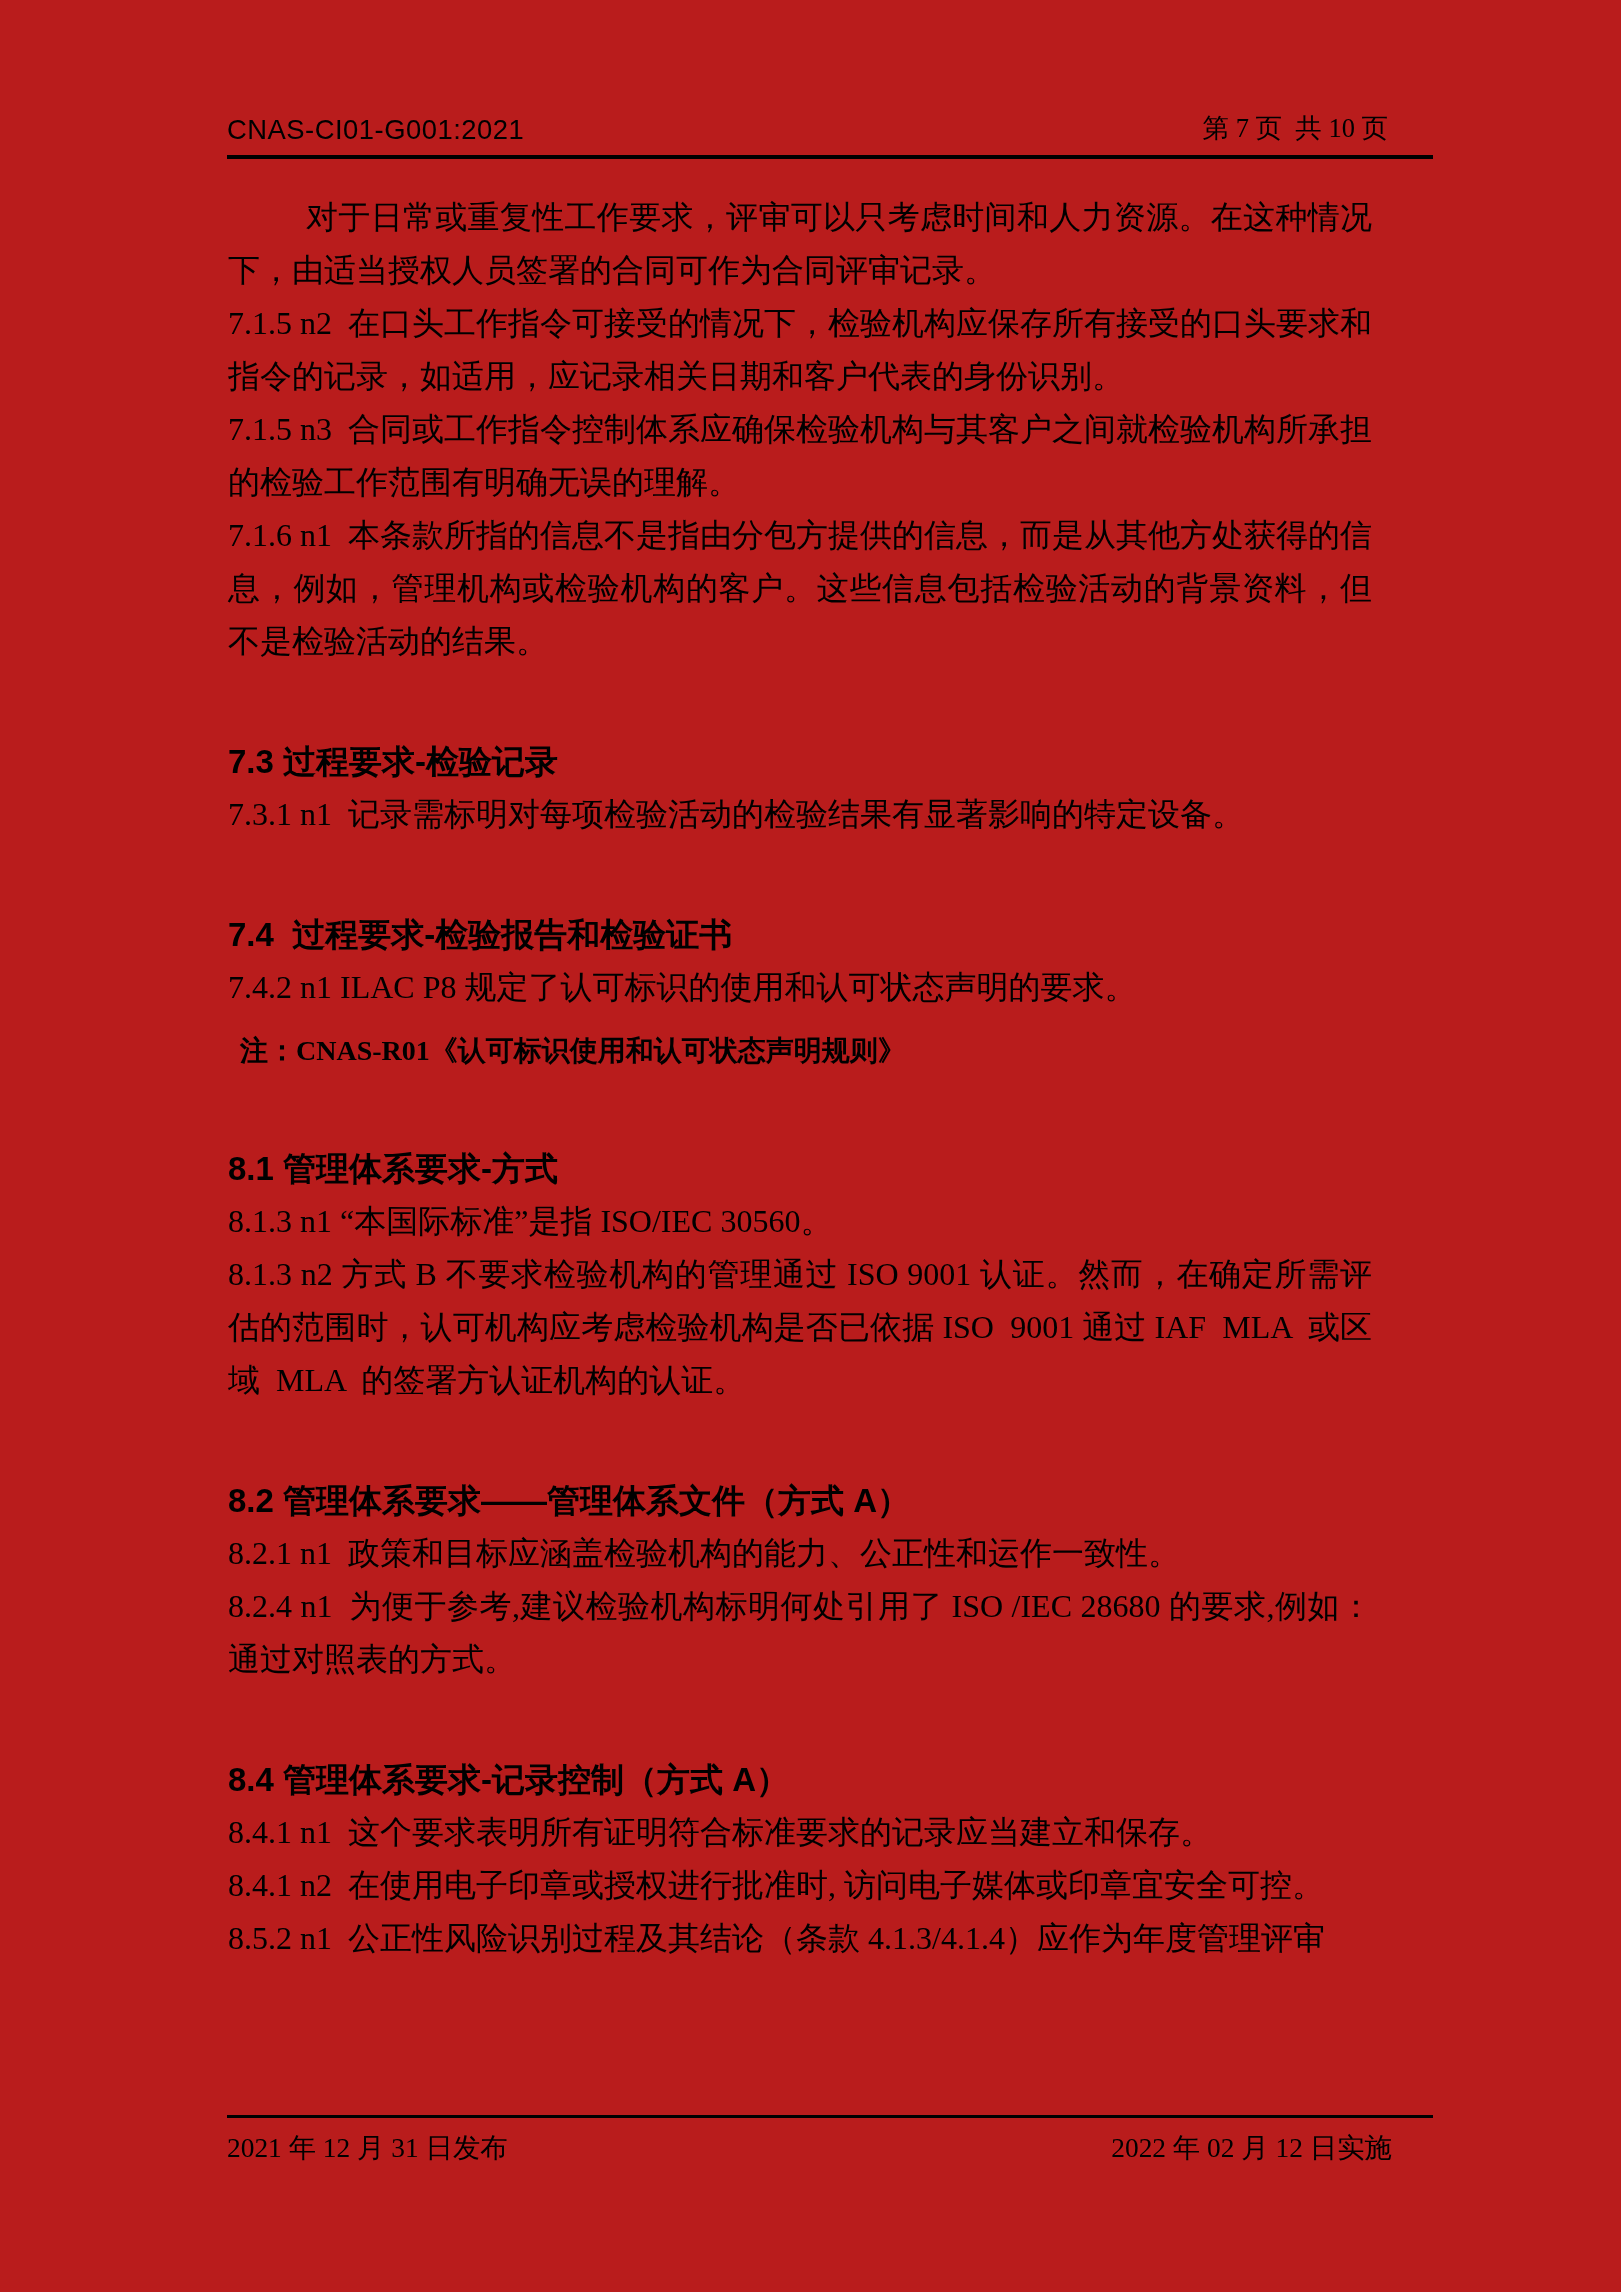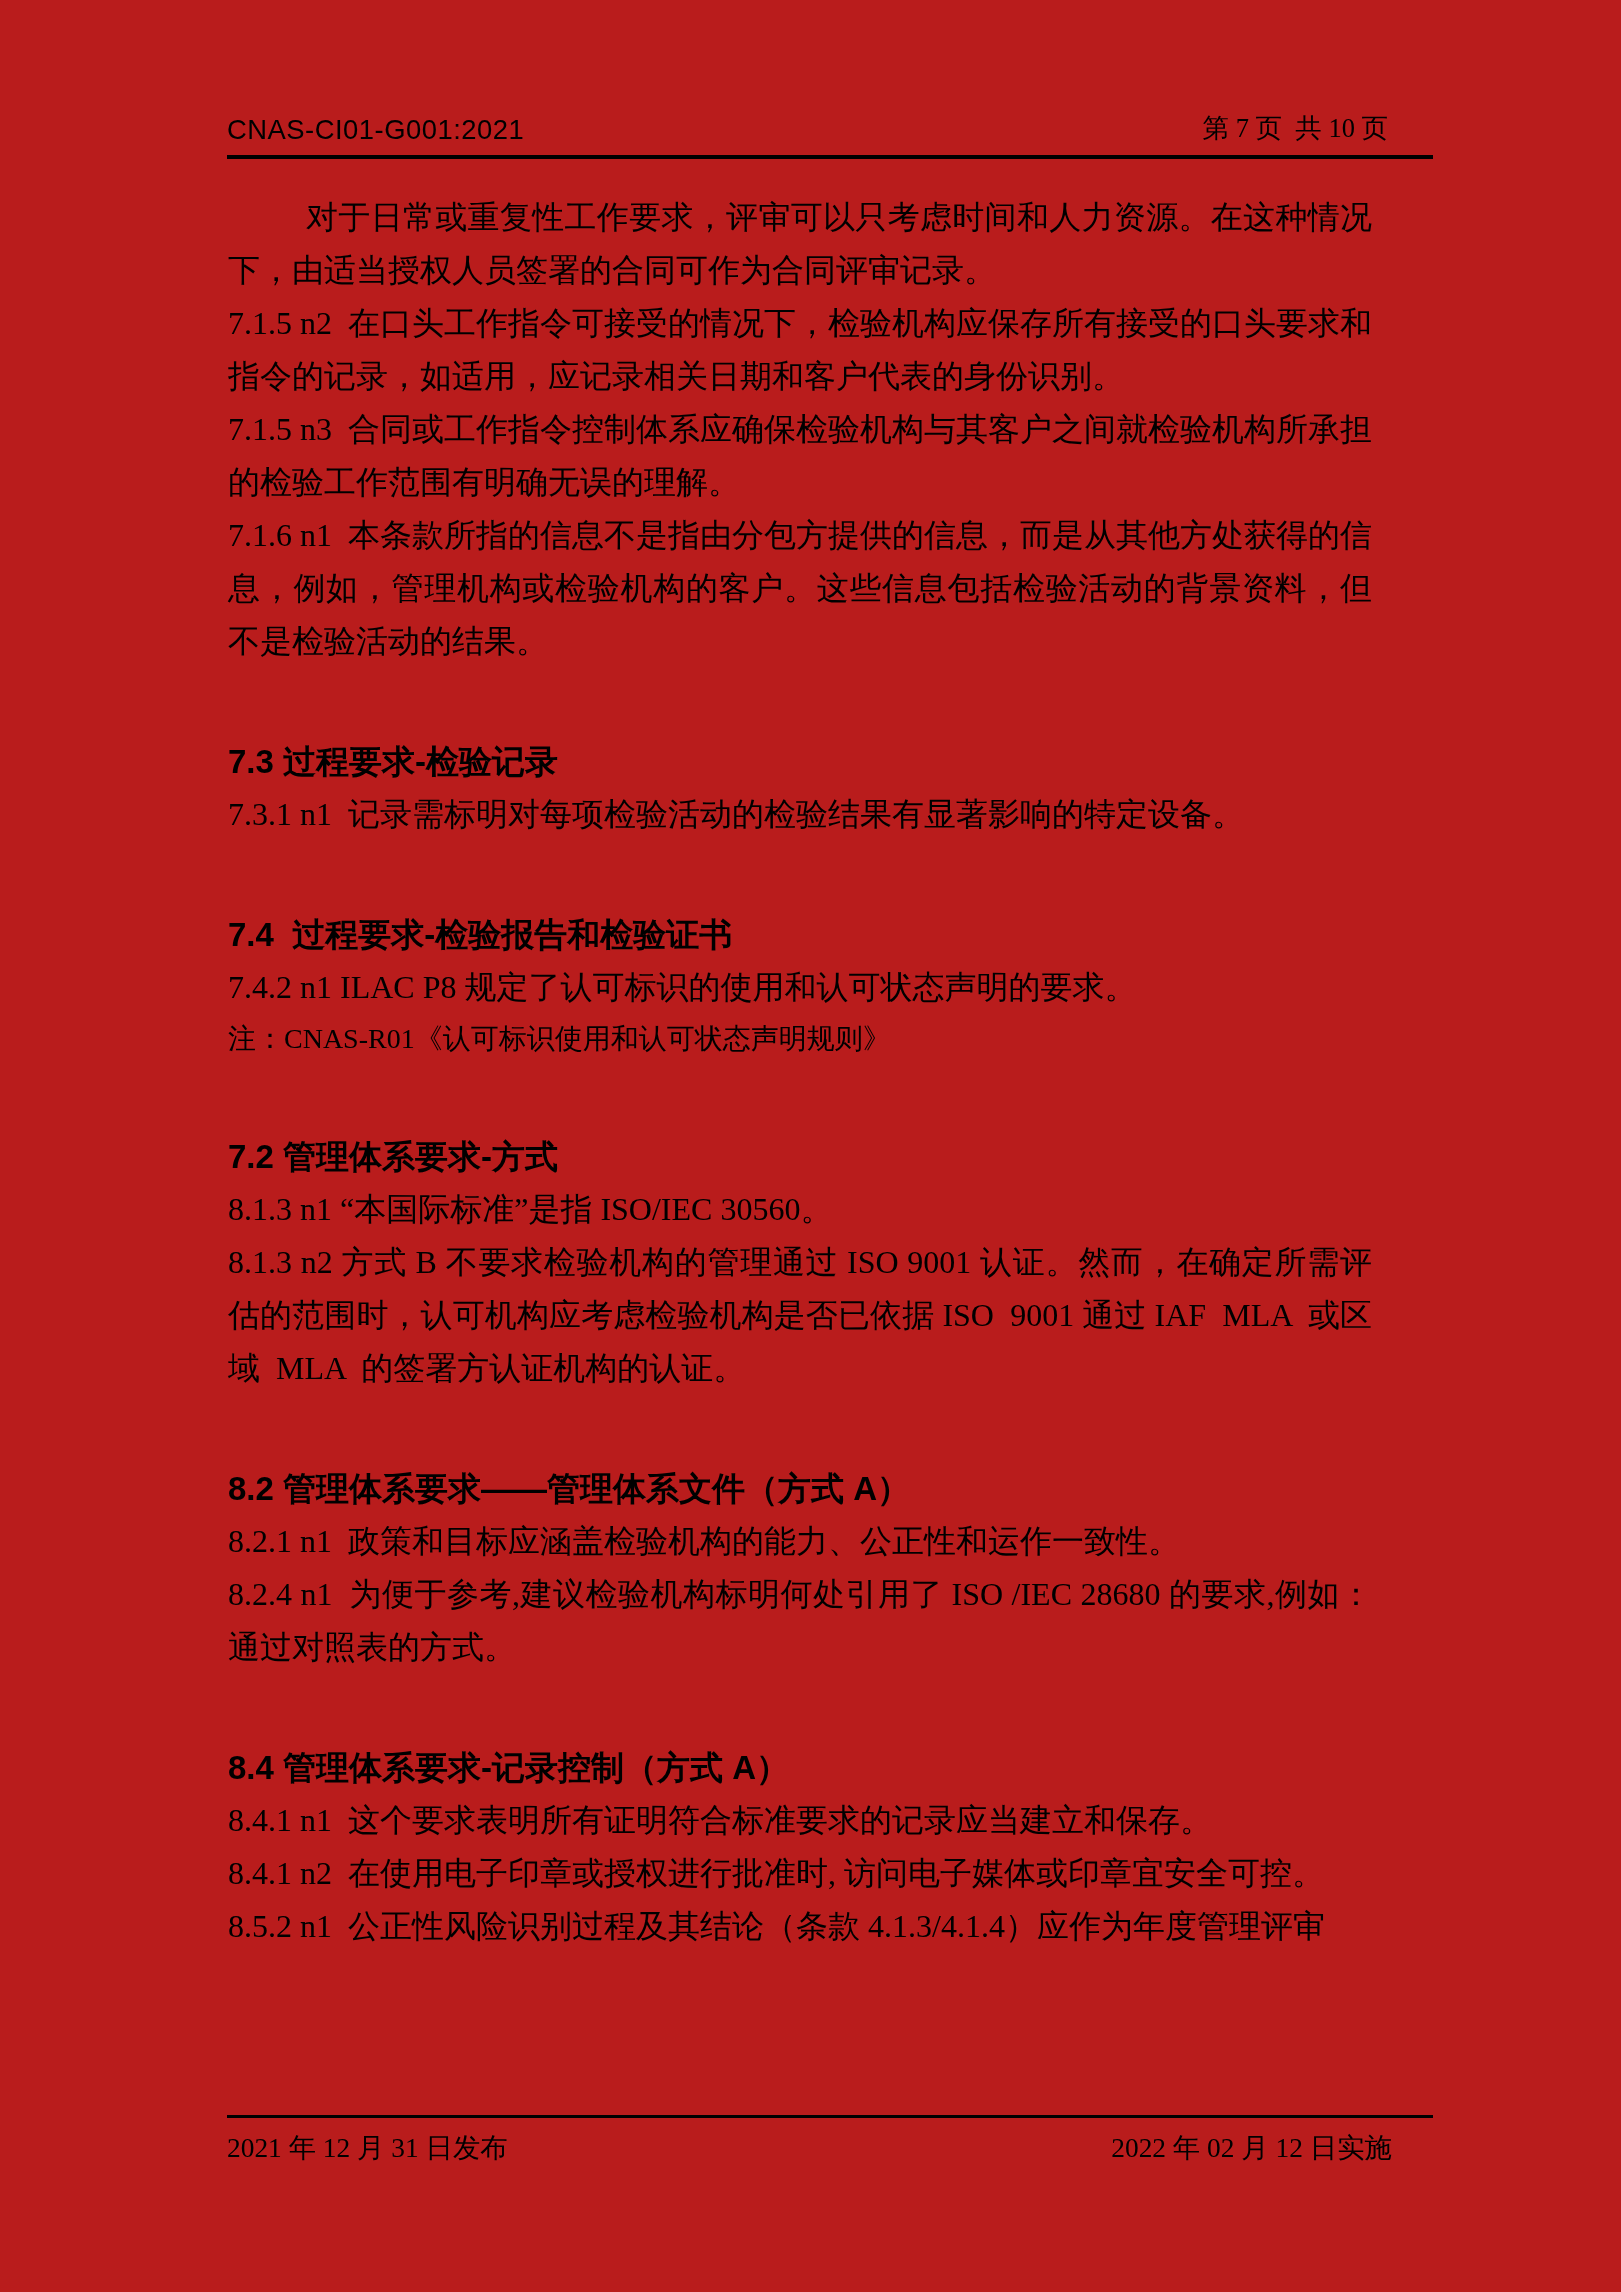--- a/index.html
+++ b/index.html
@@ -61,24 +61,25 @@
   }
   .heading {
     margin: 67px 0 0 0;
     font-family: "Liberation Sans", "DejaVu Sans", sans-serif;
     font-weight: bold;
     font-size: 33px;
     line-height: 53px;
     white-space: pre-wrap;
   }
   .note {
-    margin: 0;
+    margin: 12px;
     font-size: 28px;
     line-height: 49px;
     white-space: pre-wrap;
+    font-weight: bold;
   }
   
   .page-footer {
     position: absolute;
     left: 227px;
     top: 2115px;
     width: 1206px;
     border-top: 3.9px solid #000000;
     padding-top: 11.8px;
     display: flex;
@@ -112,21 +113,21 @@
     <p class="para">7.1.5 n3  合同或工作指令控制体系应确保检验机构与其客户之间就检验机构所承担的检验工作范围有明确无误的理解。</p>
     <p class="para">7.1.6 n1  本条款所指的信息不是指由分包方提供的信息，而是从其他方处获得的信息，例如，管理机构或检验机构的客户。这些信息包括检验活动的背景资料，但不是检验活动的结果。</p>
 
     <p class="heading">7.3 过程要求-检验记录</p>
     <p class="para">7.3.1 n1  记录需标明对每项检验活动的检验结果有显著影响的特定设备。</p>
 
     <p class="heading">7.4  过程要求-检验报告和检验证书</p>
     <p class="para">7.4.2 n1 ILAC P8 规定了认可标识的使用和认可状态声明的要求。</p>
     <p class="note">注：CNAS-R01《认可标识使用和认可状态声明规则》</p>
 
-    <p class="heading">7.2 管理体系要求-方式</p>
+    <p class="heading">8.1 管理体系要求-方式</p>
     <p class="para">8.1.3 n1 “本国际标准”是指 ISO/IEC 30560。</p>
     <p class="para">8.1.3 n2 方式 B 不要求检验机构的管理通过 ISO 9001 认证。然而，在确定所需评估的范围时，认可机构应考虑检验机构是否已依据 ISO  9001 通过 IAF  MLA  或区域  MLA  的签署方认证机构的认证。</p>
 
     <p class="heading">8.2 管理体系要求——管理体系文件（方式 A）</p>
     <p class="para">8.2.1 n1  政策和目标应涵盖检验机构的能力、公正性和运作一致性。</p>
     <p class="para">8.2.4 n1  为便于参考,建议检验机构标明何处引用了 ISO /IEC 28680 的要求,例如：通过对照表的方式。</p>
 
     <p class="heading">8.4 管理体系要求-记录控制（方式 A）</p>
     <p class="para">8.4.1 n1  这个要求表明所有证明符合标准要求的记录应当建立和保存。</p>
     <p class="para">8.4.1 n2  在使用电子印章或授权进行批准时, 访问电子媒体或印章宜安全可控。</p>

